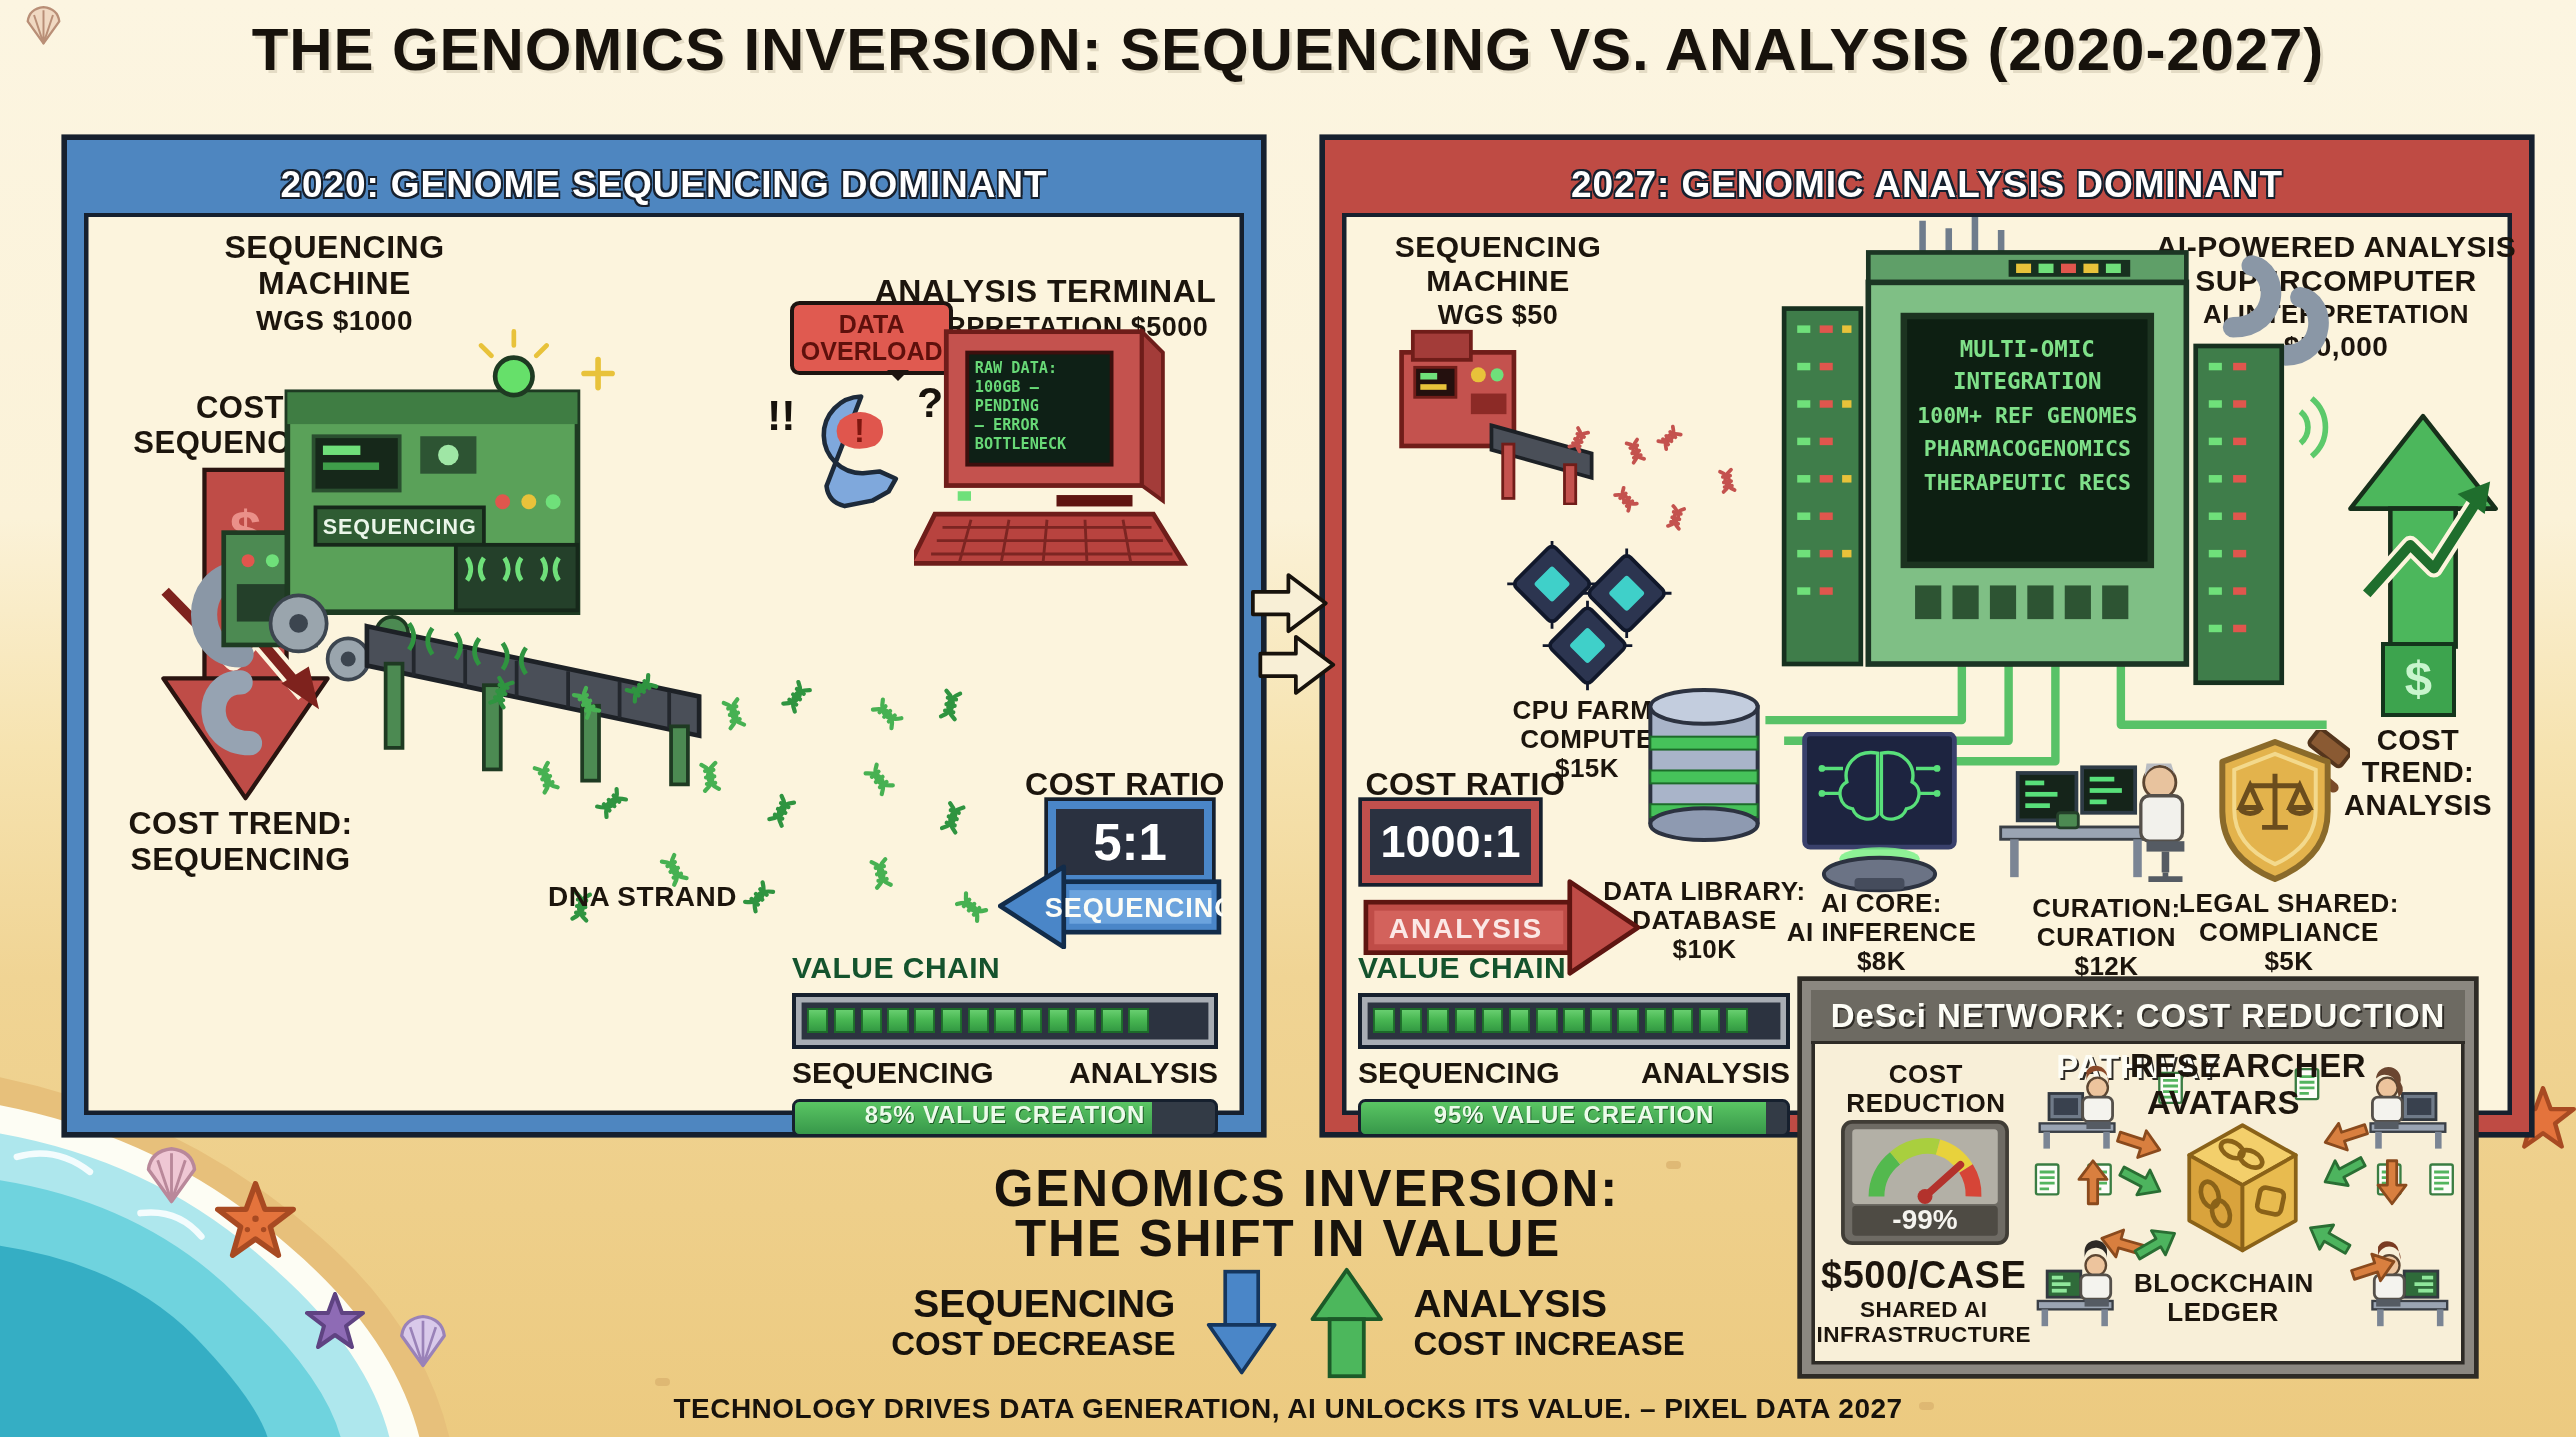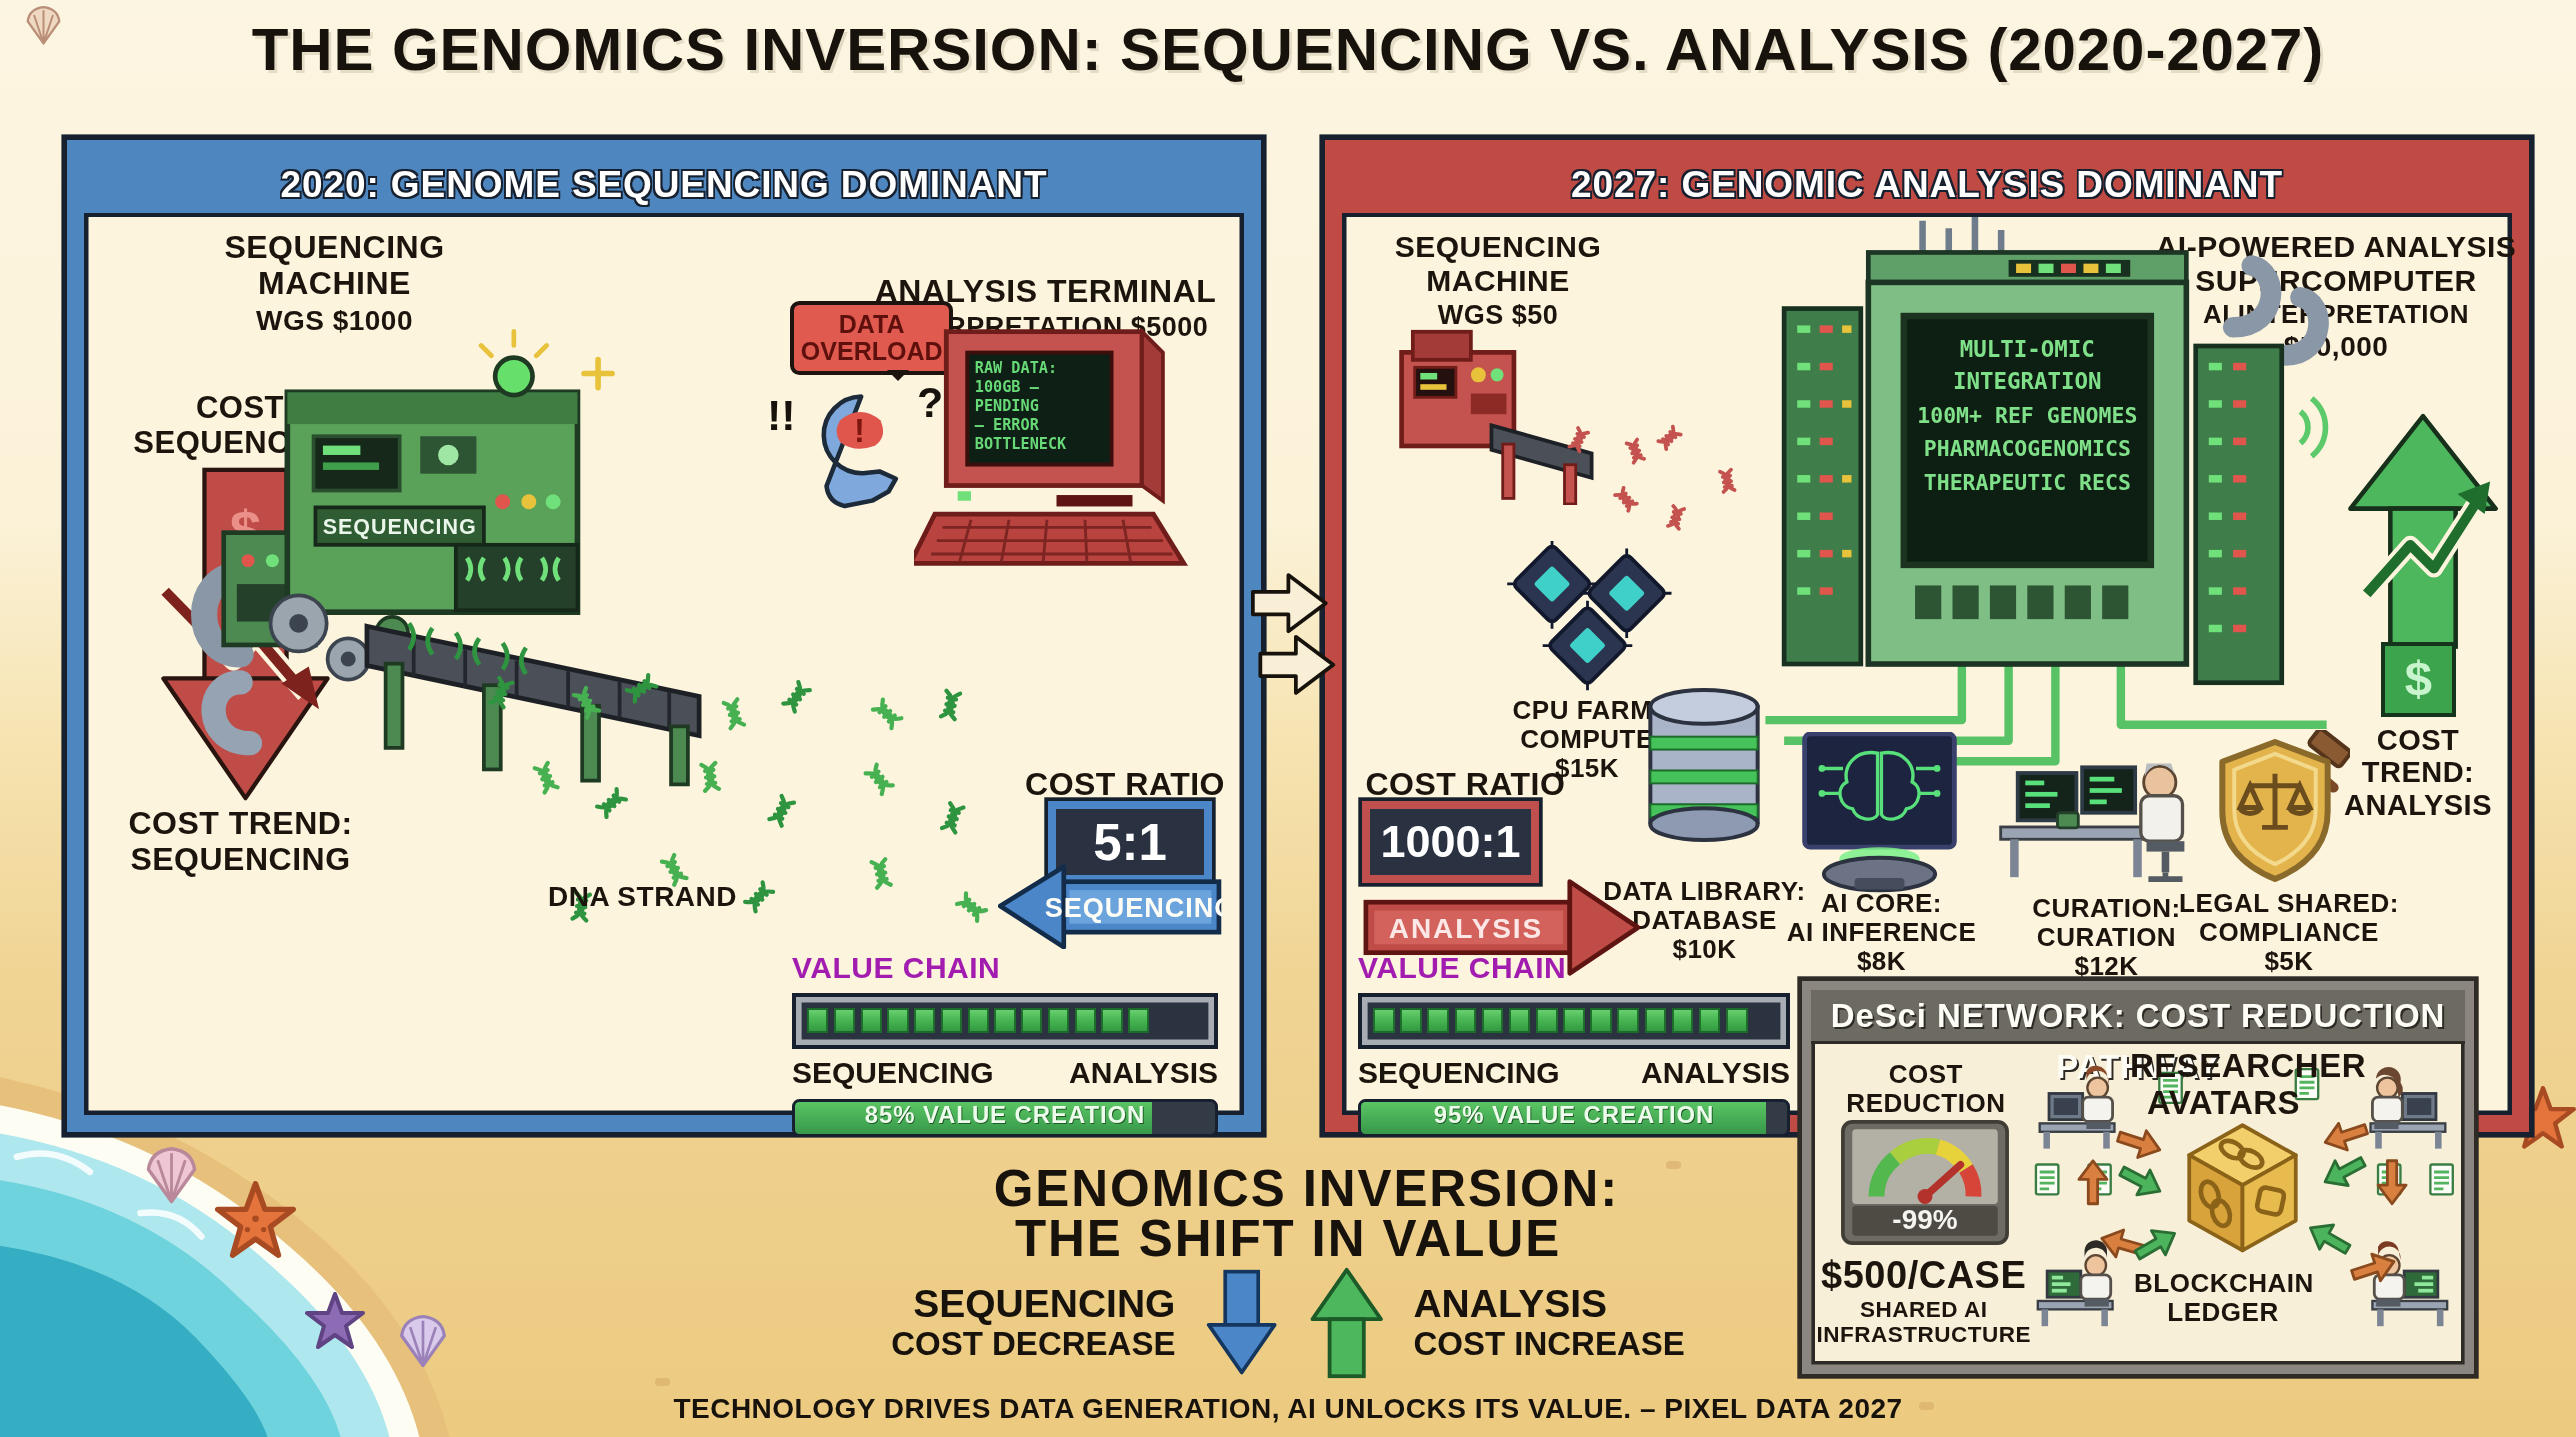--- a/index.html
+++ b/index.html
@@ -19,21 +19,21 @@
     text-shadow:-1.9px -1.9px 0 #16202e,1.9px -1.9px 0 #16202e,-1.9px 1.9px 0 #16202e,1.9px 1.9px 0 #16202e;}
   .p-left{--bc:#4e86c0;left:67px;width:1194px;}
   .p-right{--bc:#bf4b44;left:1325px;width:1204px;}
   
   .ratiobox{position:absolute;background:#2a3140;display:flex;align-items:center;justify-content:center;
     color:#fff;font-weight:bold;box-shadow:0 0 0 3.7px #16202e, inset 0 0 0 0 transparent;}
   .ratiobox.blue{border:8.4px solid #4a86c8;}
   .ratiobox.red{border:8.4px solid #c0504d;}
   
   .vc{position:absolute;}
-  .vc .vcl{font-size:30px;font-weight:bold;color:#a21caf;letter-spacing:0.5px;}
+  .vc .vcl{font-size:30px;font-weight:bold;color:#14532d;letter-spacing:0.5px;}
   .vc .track{margin-top:7.5px;height:56px;background:#2c3340;border:4.7px solid #16202e;
     box-shadow:inset 0 0 0 5.6px #a8adb4;display:flex;gap:5.6px;padding:11.2px;box-sizing:border-box;}
   .vc .seg{flex:1;background:#2c3340;}
   .vc .seg.on{background:linear-gradient(180deg,#6fd376 0%,#49b853 45%,#2f9440 100%);box-shadow:inset 0 0 0 1.9px #1d6b2a;}
   .vc .row{display:flex;justify-content:space-between;font-size:30px;font-weight:bold;color:#1c150d;margin-top:7.5px;}
   .vc .pct{position:relative;margin-top:9.4px;height:32px;border:3.7px solid #16202e;border-radius:7.5px;
     background:#333b46;overflow:hidden;}
   .vc .fill{position:absolute;left:0;top:0;bottom:0;background:linear-gradient(180deg,#5ac563,#37984a);}
   .vc .ptxt{position:absolute;inset:0;color:#ecfbea;font-size:24px;font-weight:bold;text-align:center;
     line-height:26px;text-shadow:0.9px 0.9px 0 #1d5a26;letter-spacing:0.9px;}

